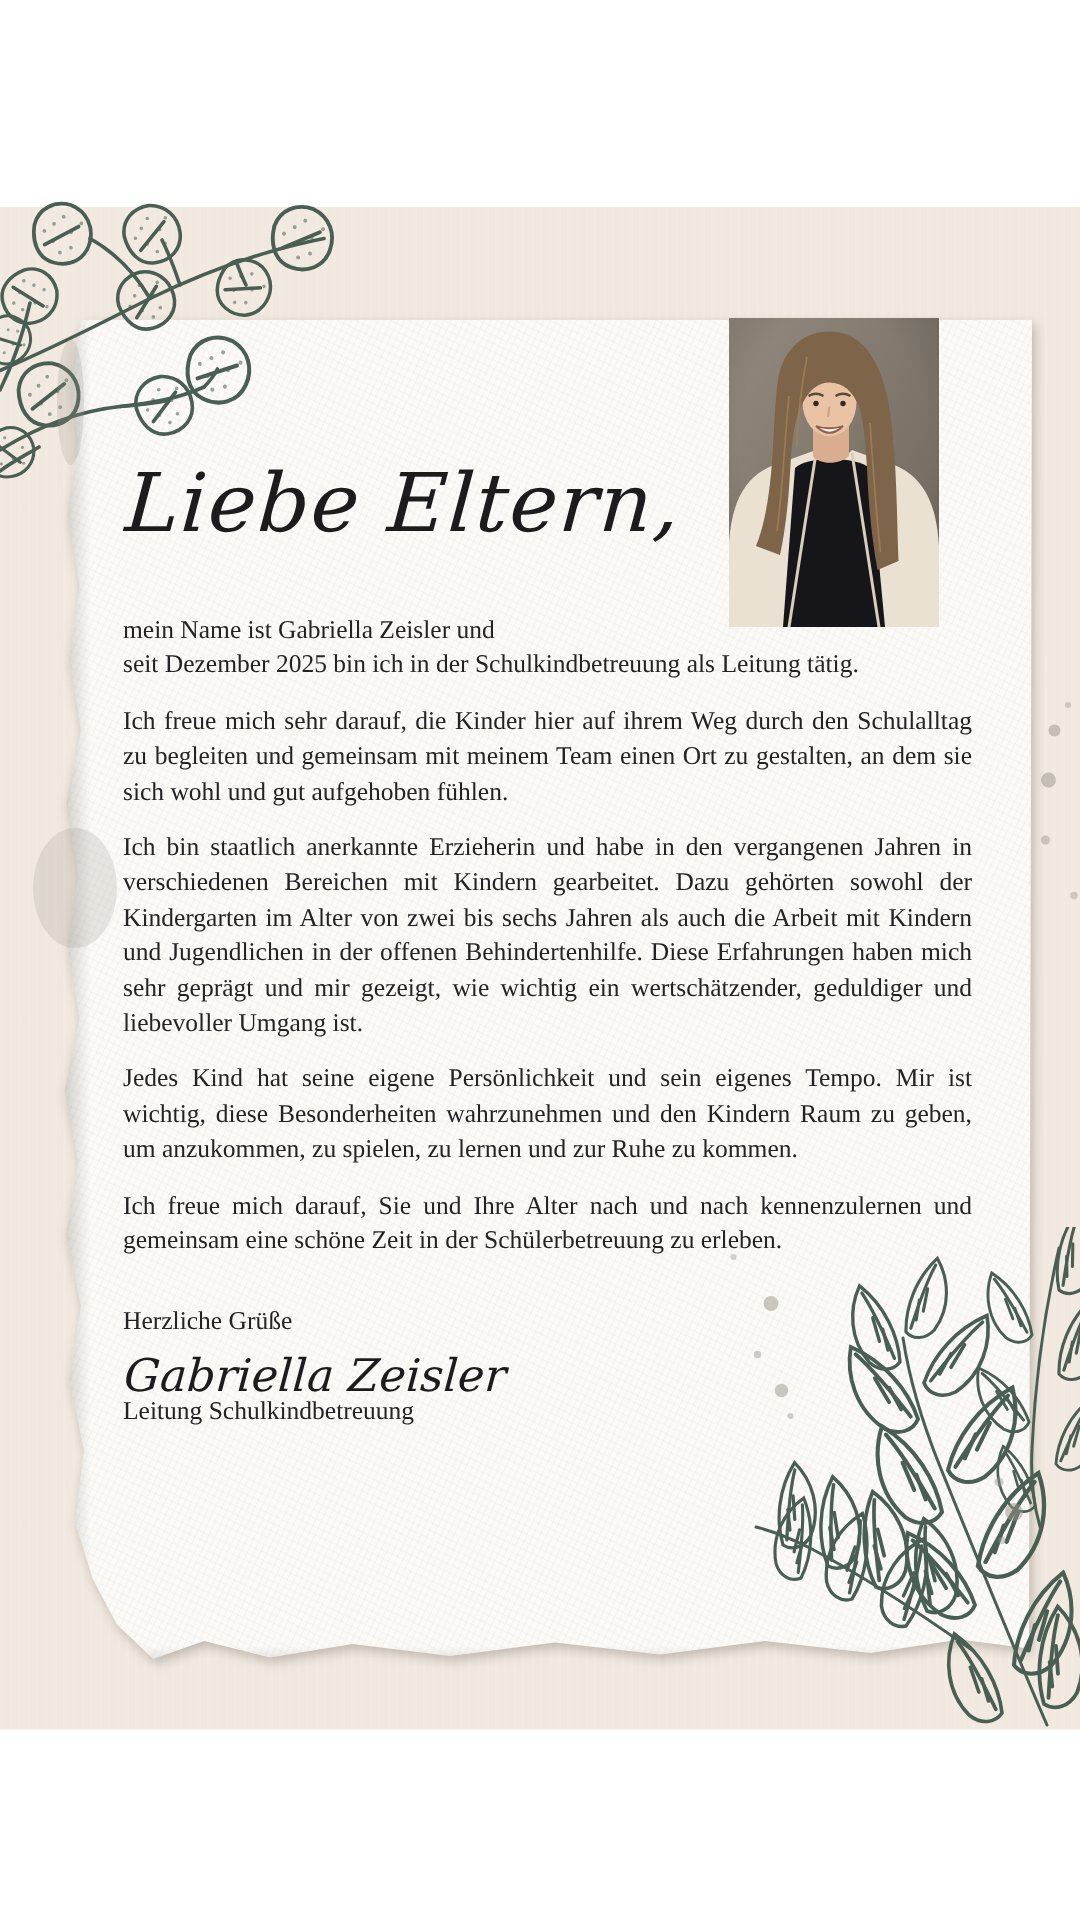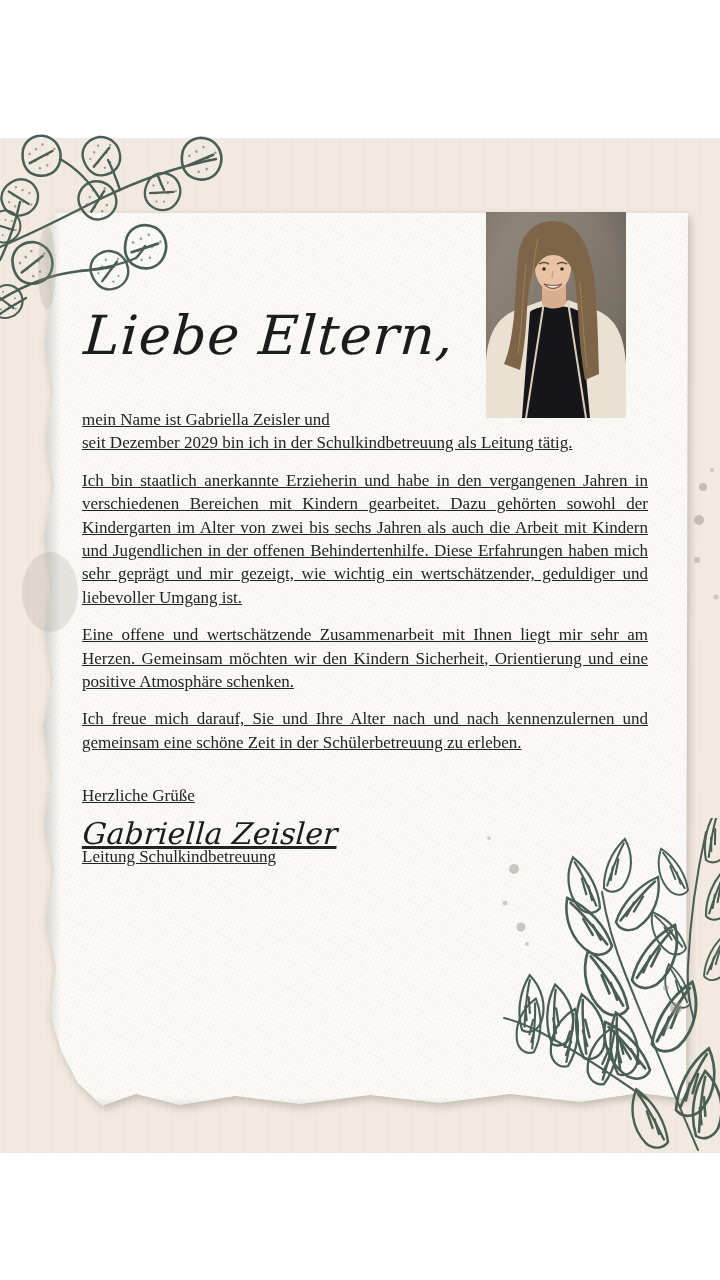--- a/index.html
+++ b/index.html
@@ -42,21 +42,21 @@
   }
   .decor { position: absolute; pointer-events: none; }
   .salutation {
     position: absolute; left: 84px; top: 304px;
     font-family: "DejaVu Serif", serif; font-style: italic; font-weight: normal;
     font-size: 54px; letter-spacing: 1px; color: #1c1c1c; margin: 0;
     transform: skewX(-4deg);
   }
   .textcol {
     position: absolute; left: 82px; top: 408px; width: 566px;
-    font-size: 17px; line-height: 23.4px; color: #232323; text-decoration: underline;
+    font-size: 17px; line-height: 23.4px; color: #232323;
   }
   .textcol p { margin: 0 0 14px 0; text-align: justify; hyphens: none; }
   .intro { text-align: left; }
   .intro span { display: block; white-space: nowrap; }
   .closing { margin-top: 30px !important; text-align: right; }
   .signature {
     font-family: "DejaVu Serif", serif; font-style: italic;
     font-size: 30px; color: #1c1c1c; margin: 10px 0 0 0;
     transform: skewX(-4deg); transform-origin: left bottom;
   }
@@ -217,23 +217,24 @@
         <path d="M58,72 Q67,81 76,72 Q67,75 58,72 Z" fill="#f7f3ee" stroke="#8c5f4e" stroke-width="1.2"></path>
       </g>
     </g>
   </svg>
 
   <h1 class="salutation">Liebe Eltern,</h1>
 
   <div class="textcol">
     <p class="intro">
       <span>mein Name ist Gabriella Zeisler und</span>
-      <span>seit Dezember 2029 bin ich in der Schulkindbetreuung als Leitung tätig.</span>
+      <span>seit Dezember 2025 bin ich in der Schulkindbetreuung als Leitung tätig.</span>
     </p>
+    <p>Ich freue mich sehr darauf, die Kinder hier auf ihrem Weg durch den Schulalltag zu begleiten und gemeinsam mit meinem Team einen Ort zu gestalten, an dem sie sich wohl und gut aufgehoben fühlen.</p>
     <p>Ich bin staatlich anerkannte Erzieherin und habe in den vergangenen Jahren in verschiedenen Bereichen mit Kindern gearbeitet. Dazu gehörten sowohl der Kindergarten im Alter von zwei bis sechs Jahren als auch die Arbeit mit Kindern und Jugendlichen in der offenen Behindertenhilfe. Diese Erfahrungen haben mich sehr geprägt und mir gezeigt, wie wichtig ein wertschätzender, geduldiger und liebevoller Umgang ist.</p>
-    <p>Eine offene und wertschätzende Zusammenarbeit mit Ihnen liegt mir sehr am Herzen. Gemeinsam möchten wir den Kindern Sicherheit, Orientierung und eine positive Atmosphäre schenken.</p>
+    <p>Jedes Kind hat seine eigene Persönlichkeit und sein eigenes Tempo. Mir ist wichtig, diese Besonderheiten wahrzunehmen und den Kindern Raum zu geben, um anzukommen, zu spielen, zu lernen und zur Ruhe zu kommen.</p>
     <p>Ich freue mich darauf, Sie und Ihre Alter nach und nach kennenzulernen und gemeinsam eine schöne Zeit in der Schülerbetreuung zu erleben.</p>
     <p class="closing">Herzliche Grüße</p>
     <div class="signature">Gabriella Zeisler</div>
     <p class="role">Leitung Schulkindbetreuung</p>
   </div>
 
 </div>
 
 </body></html>

